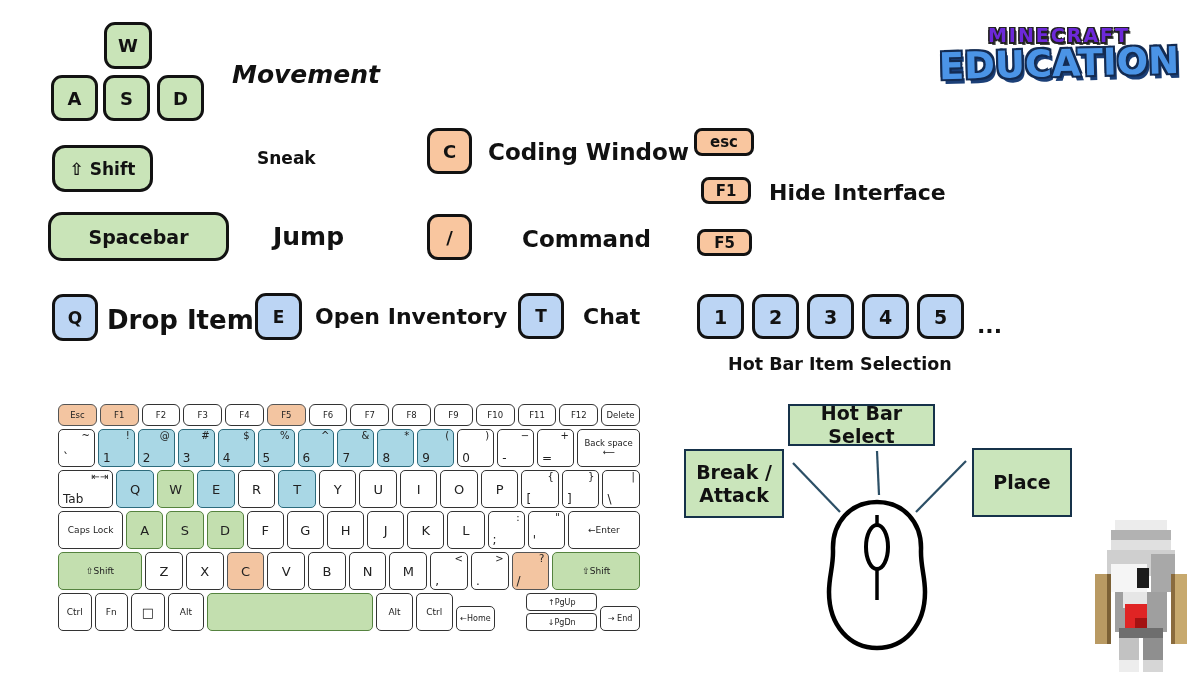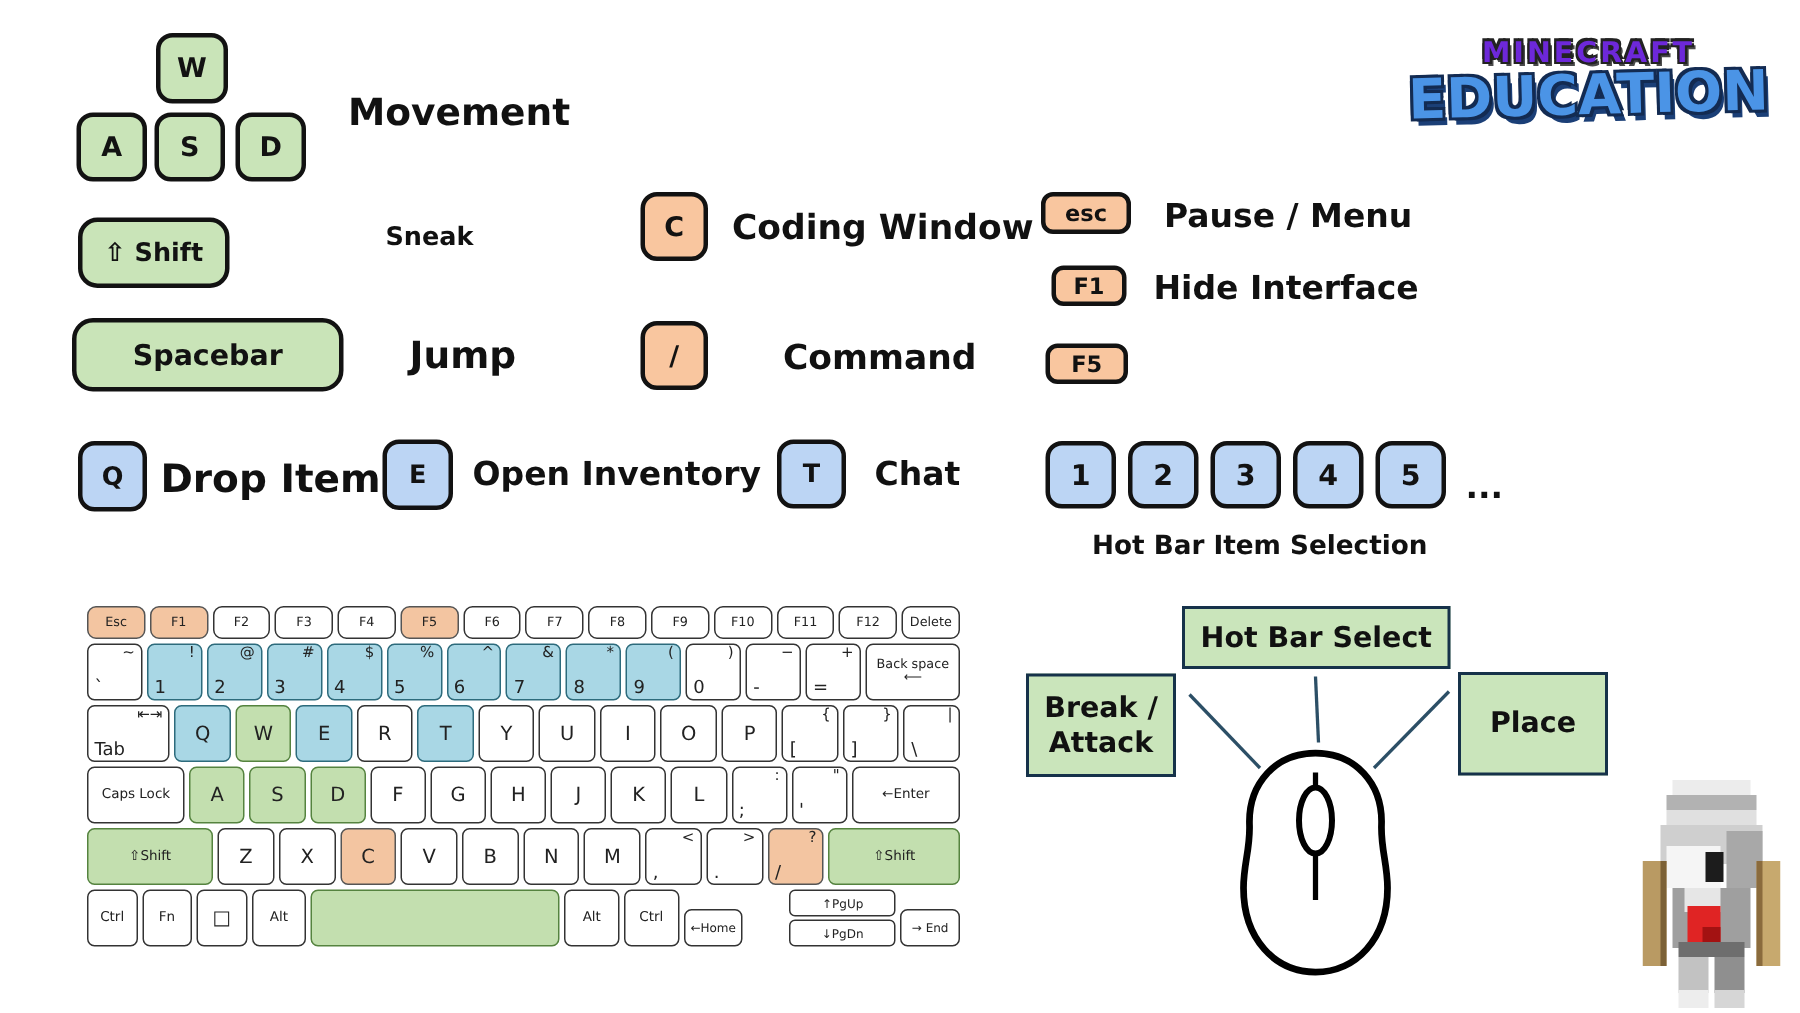--- a/index.html
+++ b/index.html
@@ -55,35 +55,34 @@
 </style>
 </head>
 <body>
 
 <div id="stage">
 
   <div class="bigkey bg-green" style="left:104px;top:22px;width:48px;height:47px;font-size:18px;">W</div>
   <div class="bigkey bg-green" style="left:51px;top:75px;width:47px;height:46px;font-size:18px;">A</div>
   <div class="bigkey bg-green" style="left:103px;top:75px;width:47px;height:46px;font-size:18px;">S</div>
   <div class="bigkey bg-green" style="left:157px;top:75px;width:47px;height:46px;font-size:18px;">D</div>
-  <div class="lbl" style="left:232px;top:62px;font-size:25px;">Movement</div>
+  <div class="lbl" style="left:232px;top:62px;font-size:25px;font-style:italic;">Movement</div>
 
   <div class="bigkey bg-green" style="left:52px;top:145px;width:101px;height:47px;font-size:17px;border-radius:13px;">⇧ Shift</div>
   <div class="lbl" style="left:257px;top:150px;font-size:17px;">Sneak</div>
 
   <div class="bigkey bg-green" style="left:48px;top:212px;width:181px;height:49px;font-size:19px;border-radius:14px;">Spacebar</div>
   <div class="lbl" style="left:273px;top:224px;font-size:25px;">Jump</div>
 
   <div class="bigkey bg-orange" style="left:427px;top:128px;width:45px;height:46px;font-size:18px;">C</div>
   <div class="lbl" style="left:488px;top:141px;font-size:23px;">Coding Window</div>
   <div class="bigkey bg-orange" style="left:427px;top:214px;width:45px;height:46px;font-size:18px;">/</div>
   <div class="lbl" style="left:522px;top:228px;font-size:23px;">Command</div>
 
   <div class="bigkey bg-orange" style="left:694px;top:128px;width:60px;height:28px;font-size:15px;border-radius:8px;">esc</div>
-  <div class="lbl" style="left:776px;top:134px;font-size:22px;">Pause / Menu</div>
   <div class="bigkey bg-orange" style="left:701px;top:177px;width:50px;height:27px;font-size:15px;border-radius:8px;">F1</div>
   <div class="lbl" style="left:769px;top:182px;font-size:22px;">Hide Interface</div>
   <div class="bigkey bg-orange" style="left:697px;top:229px;width:55px;height:27px;font-size:15px;border-radius:8px;">F5</div>
 
   <div class="bigkey bg-blue" style="left:52px;top:294px;width:46px;height:47px;font-size:17px;">Q</div>
   <div class="lbl" style="left:107px;top:307px;font-size:26px;">Drop Item</div>
   <div class="bigkey bg-blue" style="left:255px;top:293px;width:47px;height:47px;font-size:17px;">E</div>
   <div class="lbl" style="left:315px;top:306px;font-size:22px;">Open Inventory</div>
   <div class="bigkey bg-blue" style="left:518px;top:293px;width:46px;height:46px;font-size:17px;">T</div>
   <div class="lbl" style="left:583px;top:306px;font-size:22px;">Chat</div>
@@ -267,21 +266,21 @@
   <svg class="abs" style="left:660px;top:395px;" width="420" height="270" viewBox="0 0 420 270">
     <line x1="133" y1="68" x2="180" y2="117" stroke="#2c4f66" stroke-width="2.2"></line>
     <line x1="217" y1="56" x2="219" y2="100" stroke="#2c4f66" stroke-width="2.2"></line>
     <line x1="306" y1="66" x2="256" y2="117" stroke="#2c4f66" stroke-width="2.2"></line>
     <path d="M217,107 C191,107 172,127 173,155 C173.5,171 169,181 169,197
              C169,231 190,253 217,253 C244,253 265,231 265,197
              C265,181 260.5,171 261,155 C262,127 243,107 217,107 Z" fill="#ffffff" stroke="#000" stroke-width="4.5"></path>
     <line x1="217" y1="120" x2="217" y2="205" stroke="#000" stroke-width="3.5"></line>
     <ellipse cx="217" cy="152" rx="11" ry="22" fill="#fff" stroke="#000" stroke-width="4"></ellipse>
   </svg>
-  <div class="mousebox" style="left:788px;top:404px;width:179px;height:42px;">Hot Bar Select</div>
+  <div class="mousebox" style="left:788px;top:404px;width:147px;height:42px;">Hot Bar Select</div>
   <div class="mousebox" style="left:684px;top:449px;width:100px;height:69px;">
     <span><span>Break /</span><br>
           <span>Attack</span></span>
   </div>
   <div class="mousebox" style="left:972px;top:448px;width:100px;height:69px;">Place</div>
 
   <div id="logo">
     <div class="l1">MINECRAFT</div>
     <div class="l2">EDUCATION</div>
   </div>

